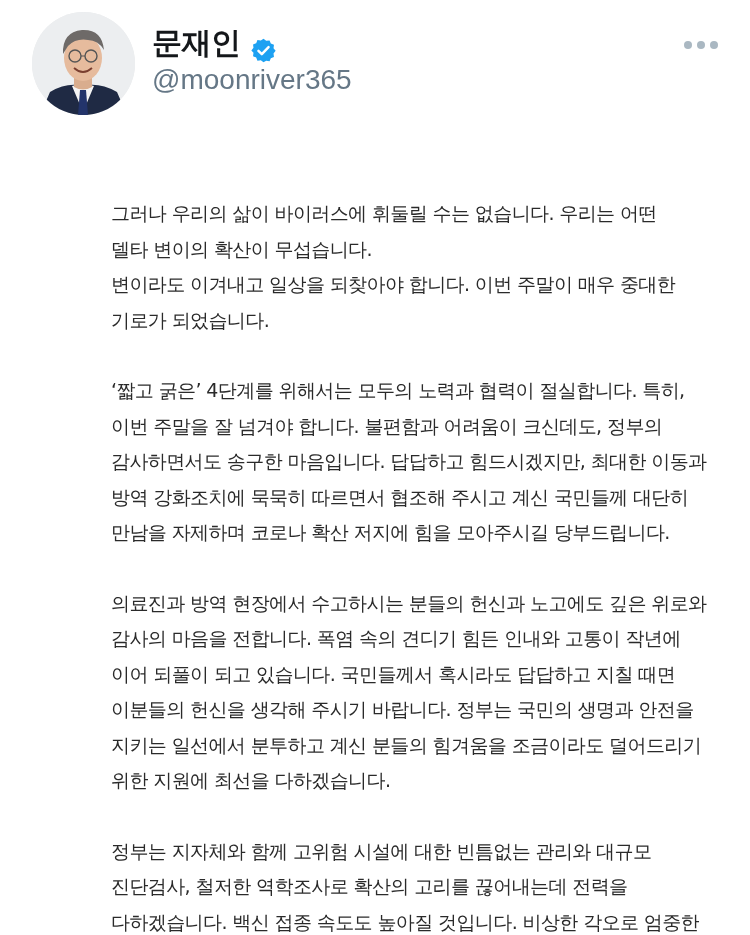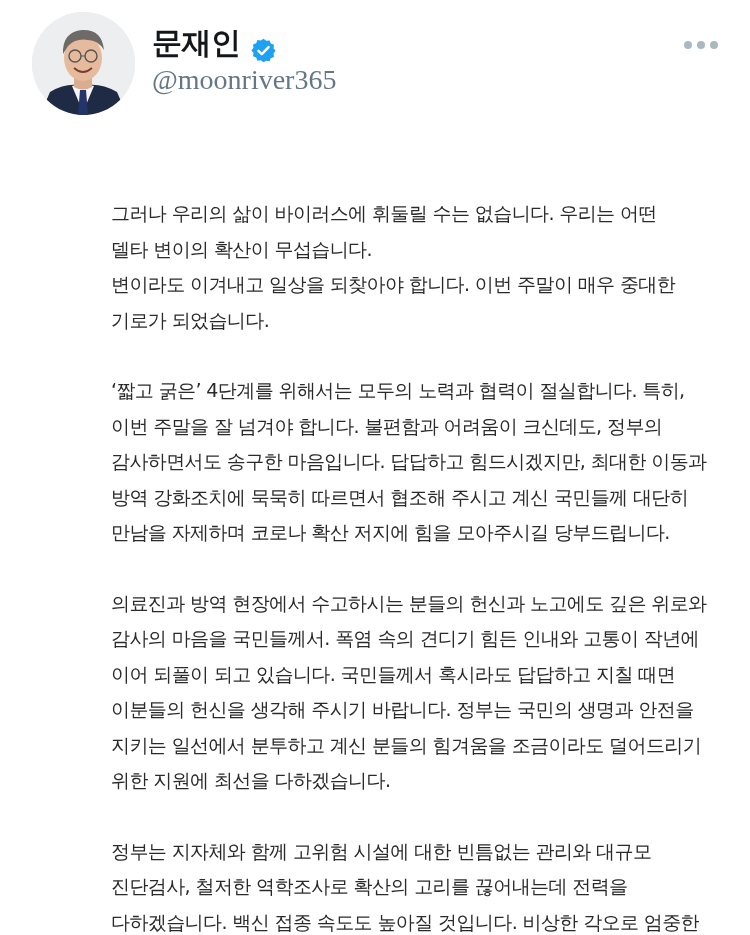--- a/index.html
+++ b/index.html
@@ -12,21 +12,21 @@
       border-radius: 50%; overflow: hidden; background: #e9eaec;
     }
     .avatar svg { display: block; width: 100%; height: 100%; }
 
     .name-row { position: absolute; left: 152px; top: 24px; display: flex; align-items: flex-end; height: 40px; }
     .display-name { font-size: 30px; font-weight: bold; color: #14171a; letter-spacing: -0.5px; }
     .verified { margin-left: 9px; width: 27px; height: 27px; display: inline-block; }
     .verified svg { width: 27px; height: 27px; display: block; }
 
     .handle { position: absolute; left: 152px; top: 64px; font-size: 28px; color: #657786;
-      font-family: Liberation Serif, serif; }
+      font-family: Liberation Sans, sans-serif; }
 
     .more { position: absolute; left: 684px; top: 38px; width: 34px; height: 14px; display: flex;
       justify-content: space-between; align-items: center; cursor: pointer; }
     .more span { width: 8px; height: 8px; border-radius: 50%; background: #aab8c2; display: block; }
 
     .body-text {
       position: absolute; left: 111px; top: 196px; width: 540px;
       font-family: "DejaVu Sans", sans-serif; font-size: 19px; line-height: 35.5px;
       color: #2a2a2a; letter-spacing: -0.6px;
     }
@@ -90,21 +90,21 @@
   </p>
   <p class="para">
     <span class="line">‘짧고 굵은’ 4단계를 위해서는 모두의 노력과 협력이 절실합니다. 특히,</span>
     <span class="line">이번 주말을 잘 넘겨야 합니다. 불편함과 어려움이 크신데도, 정부의</span>
     <span class="line">감사하면서도 송구한 마음입니다. 답답하고 힘드시겠지만, 최대한 이동과</span>
     <span class="line">방역 강화조치에 묵묵히 따르면서 협조해 주시고 계신 국민들께 대단히</span>
     <span class="line">만남을 자제하며 코로나 확산 저지에 힘을 모아주시길 당부드립니다.</span>
   </p>
   <p class="para">
     <span class="line">의료진과 방역 현장에서 수고하시는 분들의 헌신과 노고에도 깊은 위로와</span>
-    <span class="line">감사의 마음을 국민들께서. 폭염 속의 견디기 힘든 인내와 고통이 작년에</span>
+    <span class="line">감사의 마음을 전합니다. 폭염 속의 견디기 힘든 인내와 고통이 작년에</span>
     <span class="line">이어 되풀이 되고 있습니다. 국민들께서 혹시라도 답답하고 지칠 때면</span>
     <span class="line">이분들의 헌신을 생각해 주시기 바랍니다. 정부는 국민의 생명과 안전을</span>
     <span class="line">지키는 일선에서 분투하고 계신 분들의 힘겨움을 조금이라도 덜어드리기</span>
     <span class="line">위한 지원에 최선을 다하겠습니다.</span>
   </p>
   <p class="para">
     <span class="line">정부는 지자체와 함께 고위험 시설에 대한 빈틈없는 관리와 대규모</span>
     <span class="line">진단검사, 철저한 역학조사로 확산의 고리를 끊어내는데 전력을</span>
     <span class="line">다하겠습니다. 백신 접종 속도도 높아질 것입니다. 비상한 각오로 엄중한</span>
     <span class="line">모아주시기 바랍니다.</span>

